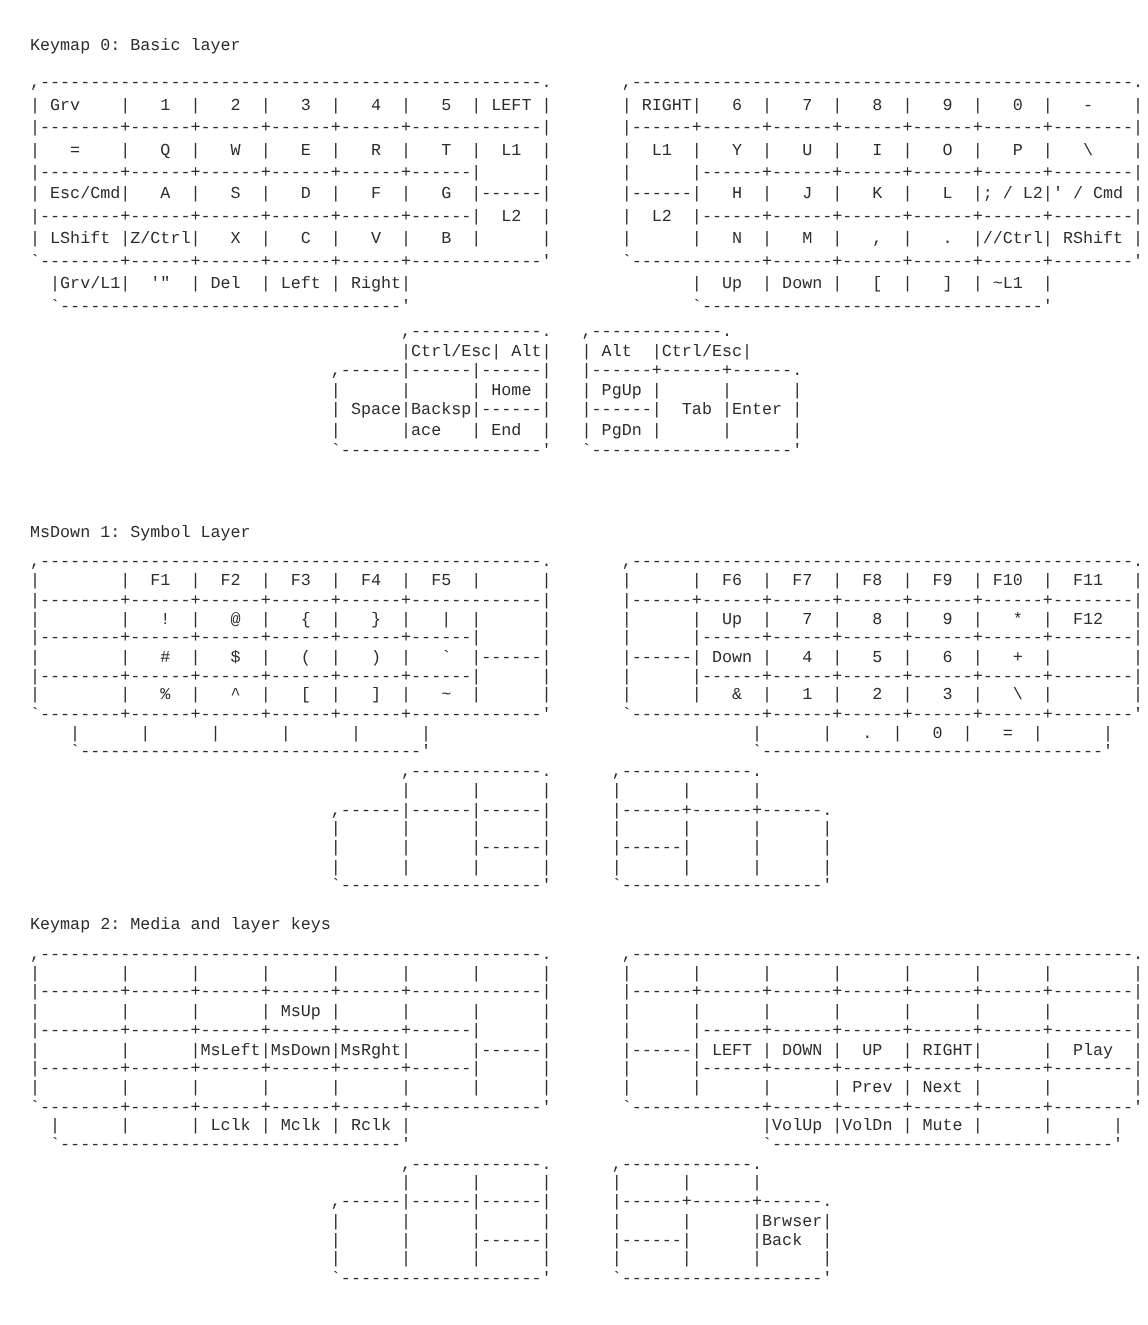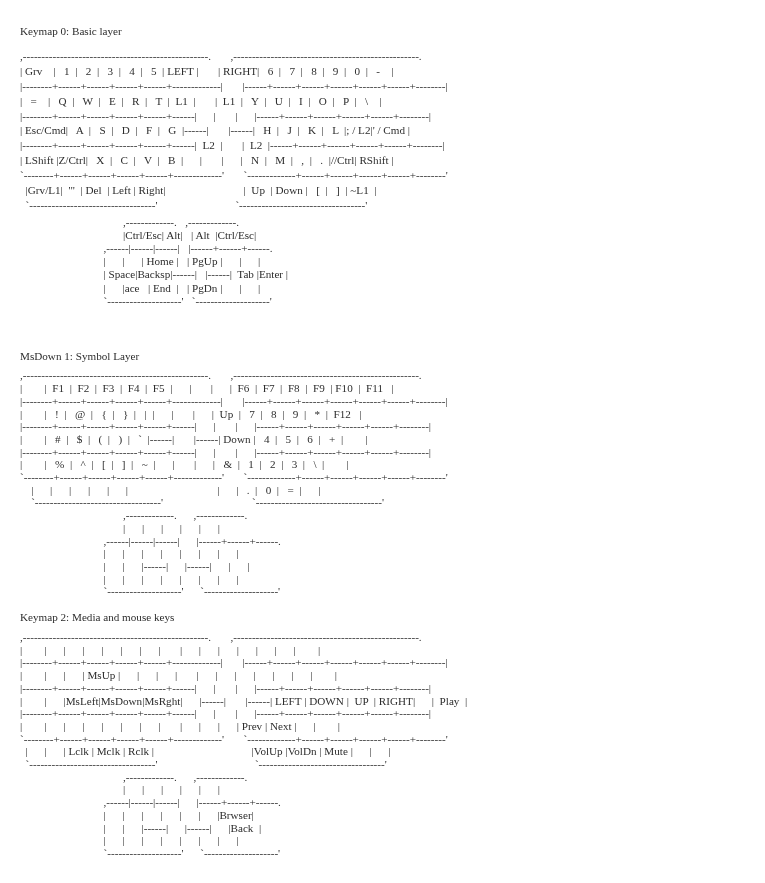--- a/index.html
+++ b/index.html
@@ -5,21 +5,21 @@
   * { margin: 0; padding: 0; box-sizing: border-box; }
   html, body { background: var(--bg-color, #ffffff); }
   body {
     width: 765px; height: 883px;
     position: relative;
     overflow: hidden;
   }
   .title, .art {
     position: absolute;
     left: 20px;
-    font-family: Liberation Serif, serif;
+    font-family: Liberation Mono, monospace;
     font-size: 11.15px;
     color: var(--text-color, #2d2d2d);
     white-space: pre;
   }
   .title { line-height: 14px; }
   #km0-title  { top: 24px; }
   #km0-main   { top: 48.8px;  line-height: 14.93px; }
   #km0-thumb  { top: 215.5px; line-height: 13.2px; }
   #km1-title  { top: 348.8px; }
   #km1-main   { top: 369.4px; line-height: 12.7px; }
@@ -71,21 +71,21 @@
     <pre class="art" id="km1-thumb">                                     ,-------------.      ,-------------.
                                      |      |      |      |      |      |
                               ,------|------|------|      |------+------+------.
                               |      |      |      |      |      |      |      |
                               |      |      |------|      |------|      |      |
                               |      |      |      |      |      |      |      |
                               `--------------------'      `--------------------'</pre>
   </div>
 
   <div class="section">
-    <div class="title" id="km2-title">Keymap 2: Media and mouse keys</div>
+    <div class="title" id="km2-title">Keymap 2: Media and layer keys</div>
     <pre class="art" id="km2-main">,--------------------------------------------------.       ,--------------------------------------------------.
 |        |      |      |      |      |      |      |       |      |      |      |      |      |      |        |
 |--------+------+------+------+------+-------------|       |------+------+------+------+------+------+--------|
 |        |      |      | MsUp |      |      |      |       |      |      |      |      |      |      |        |
 |--------+------+------+------+------+------|      |       |      |------+------+------+------+------+--------|
 |        |      |MsLeft|MsDown|MsRght|      |------|       |------| LEFT | DOWN |  UP  | RIGHT|      |  Play  |
 |--------+------+------+------+------+------|      |       |      |------+------+------+------+------+--------|
 |        |      |      |      |      |      |      |       |      |      |      | Prev | Next |      |        |
 `--------+------+------+------+------+-------------'       `-------------+------+------+------+------+--------'
   |      |      | Lclk | Mclk | Rclk |                                   |VolUp |VolDn | Mute |      |      |

